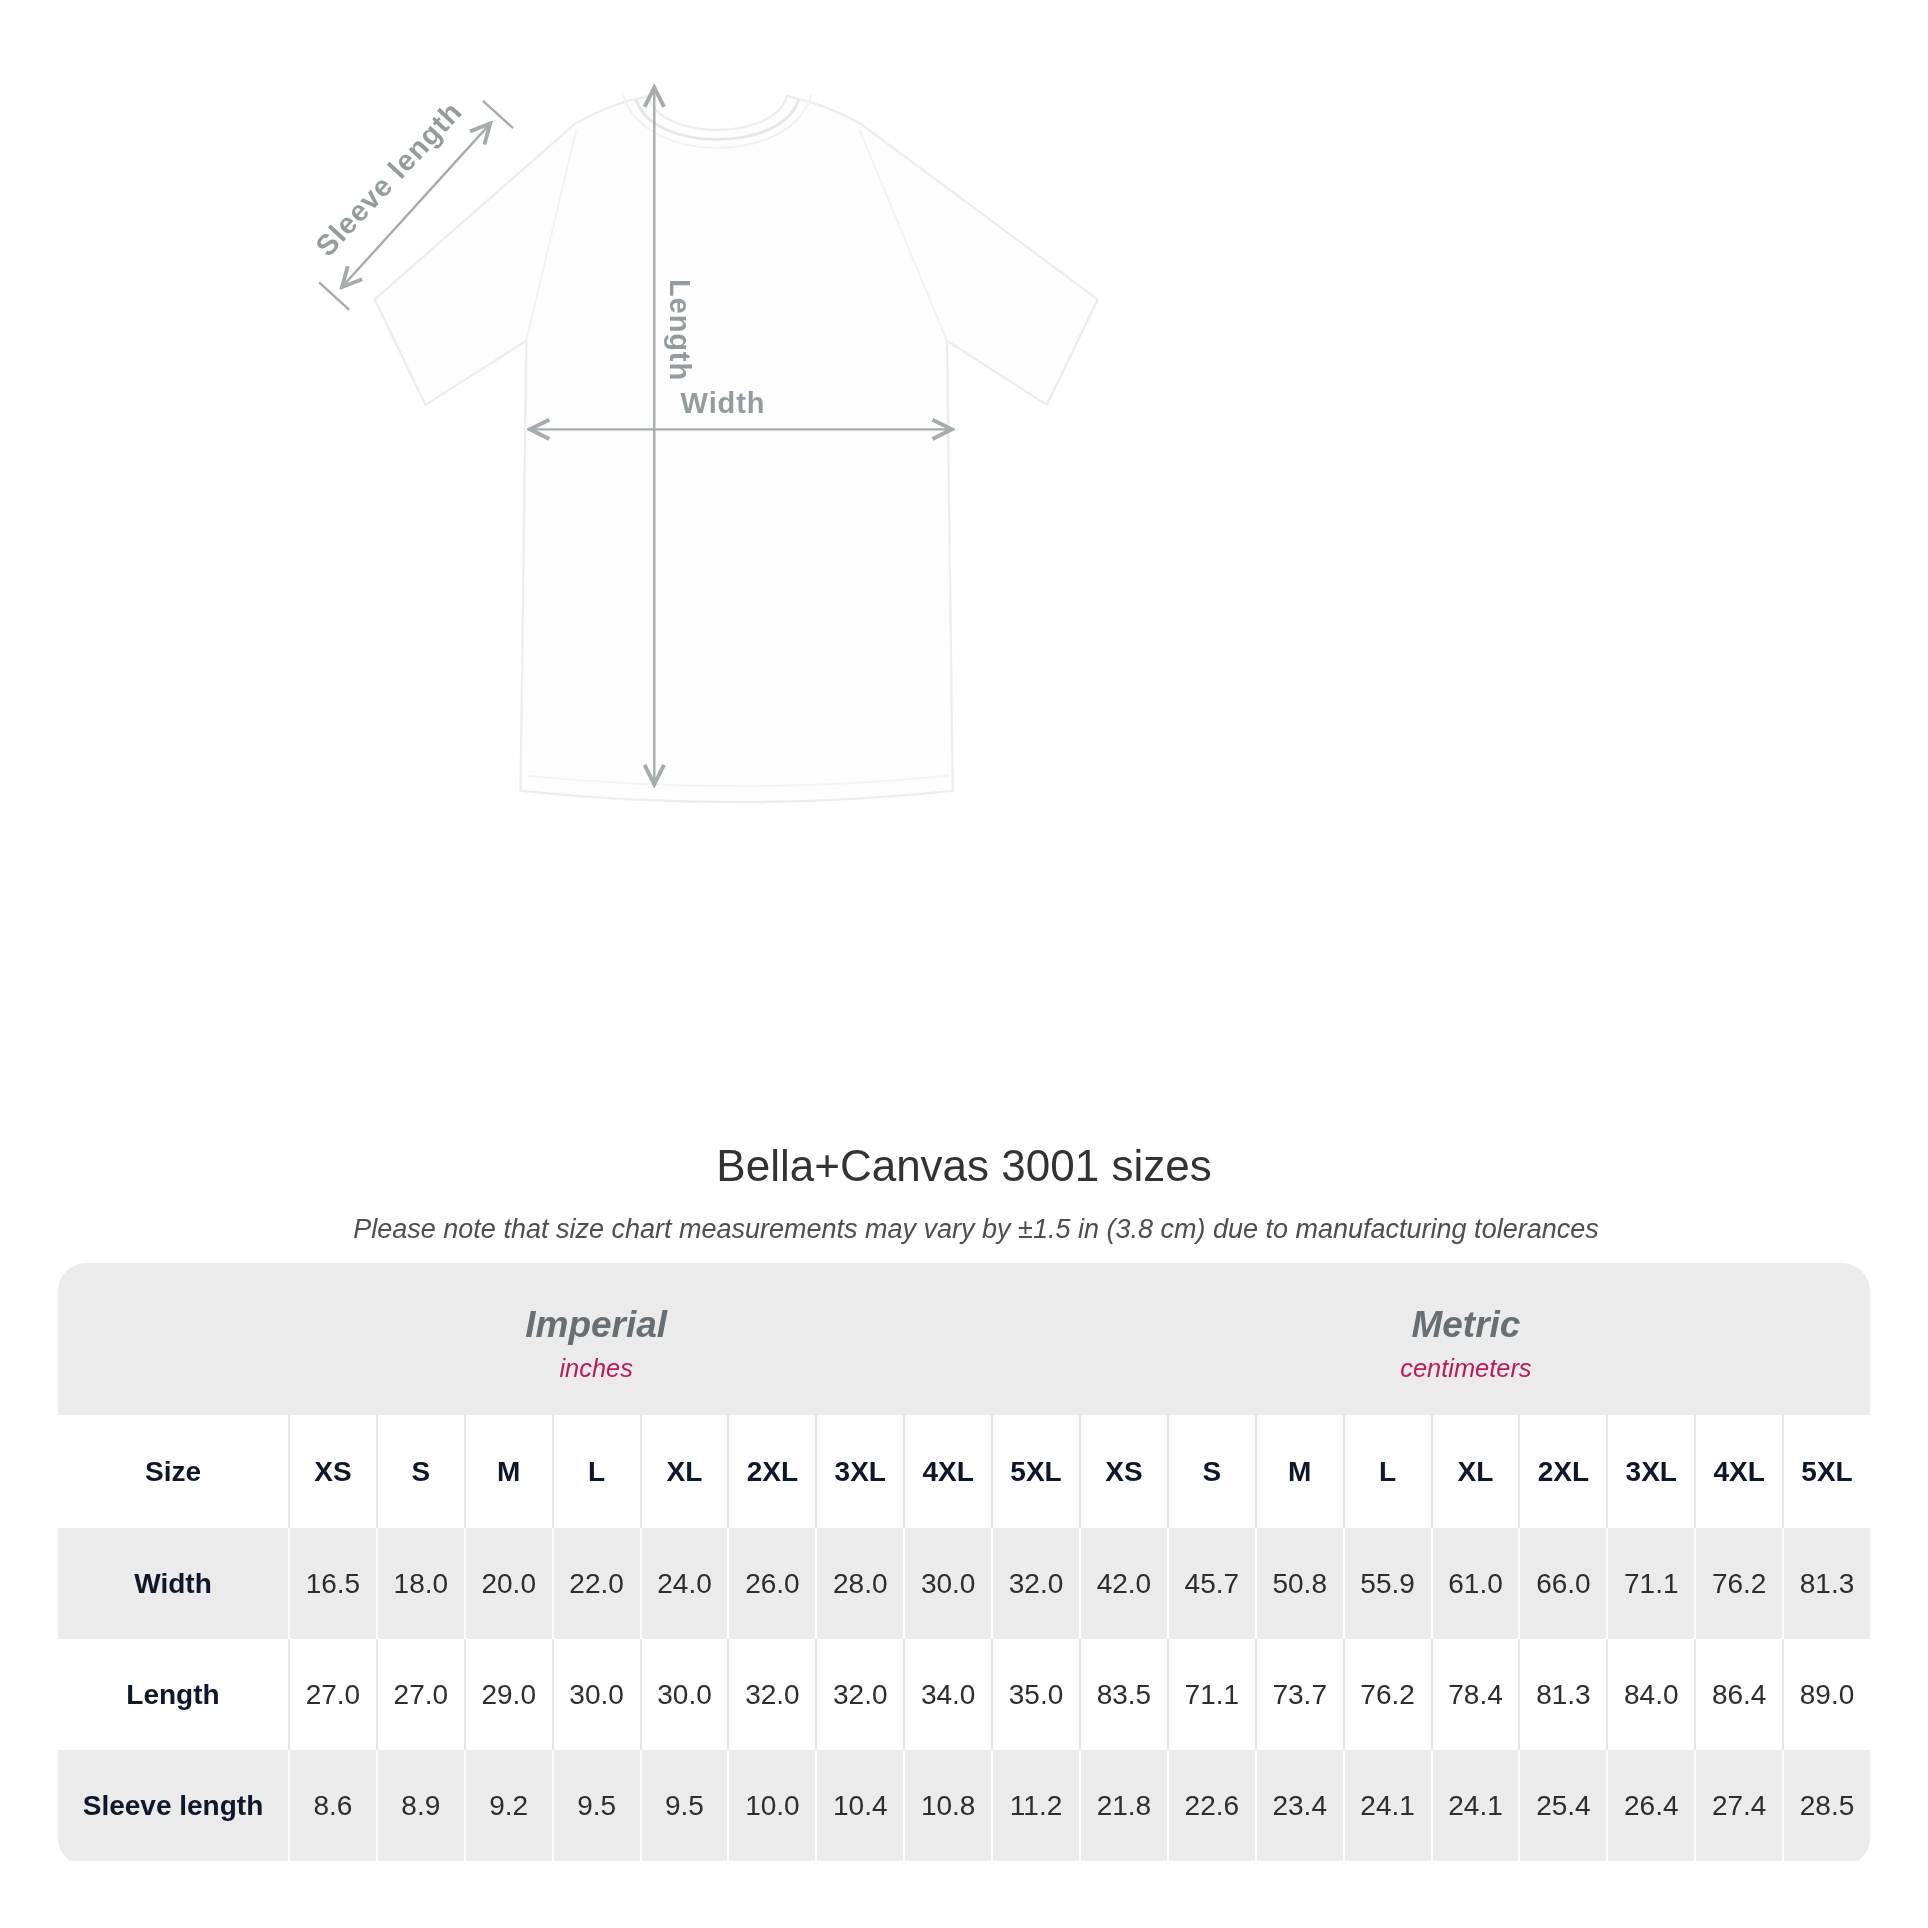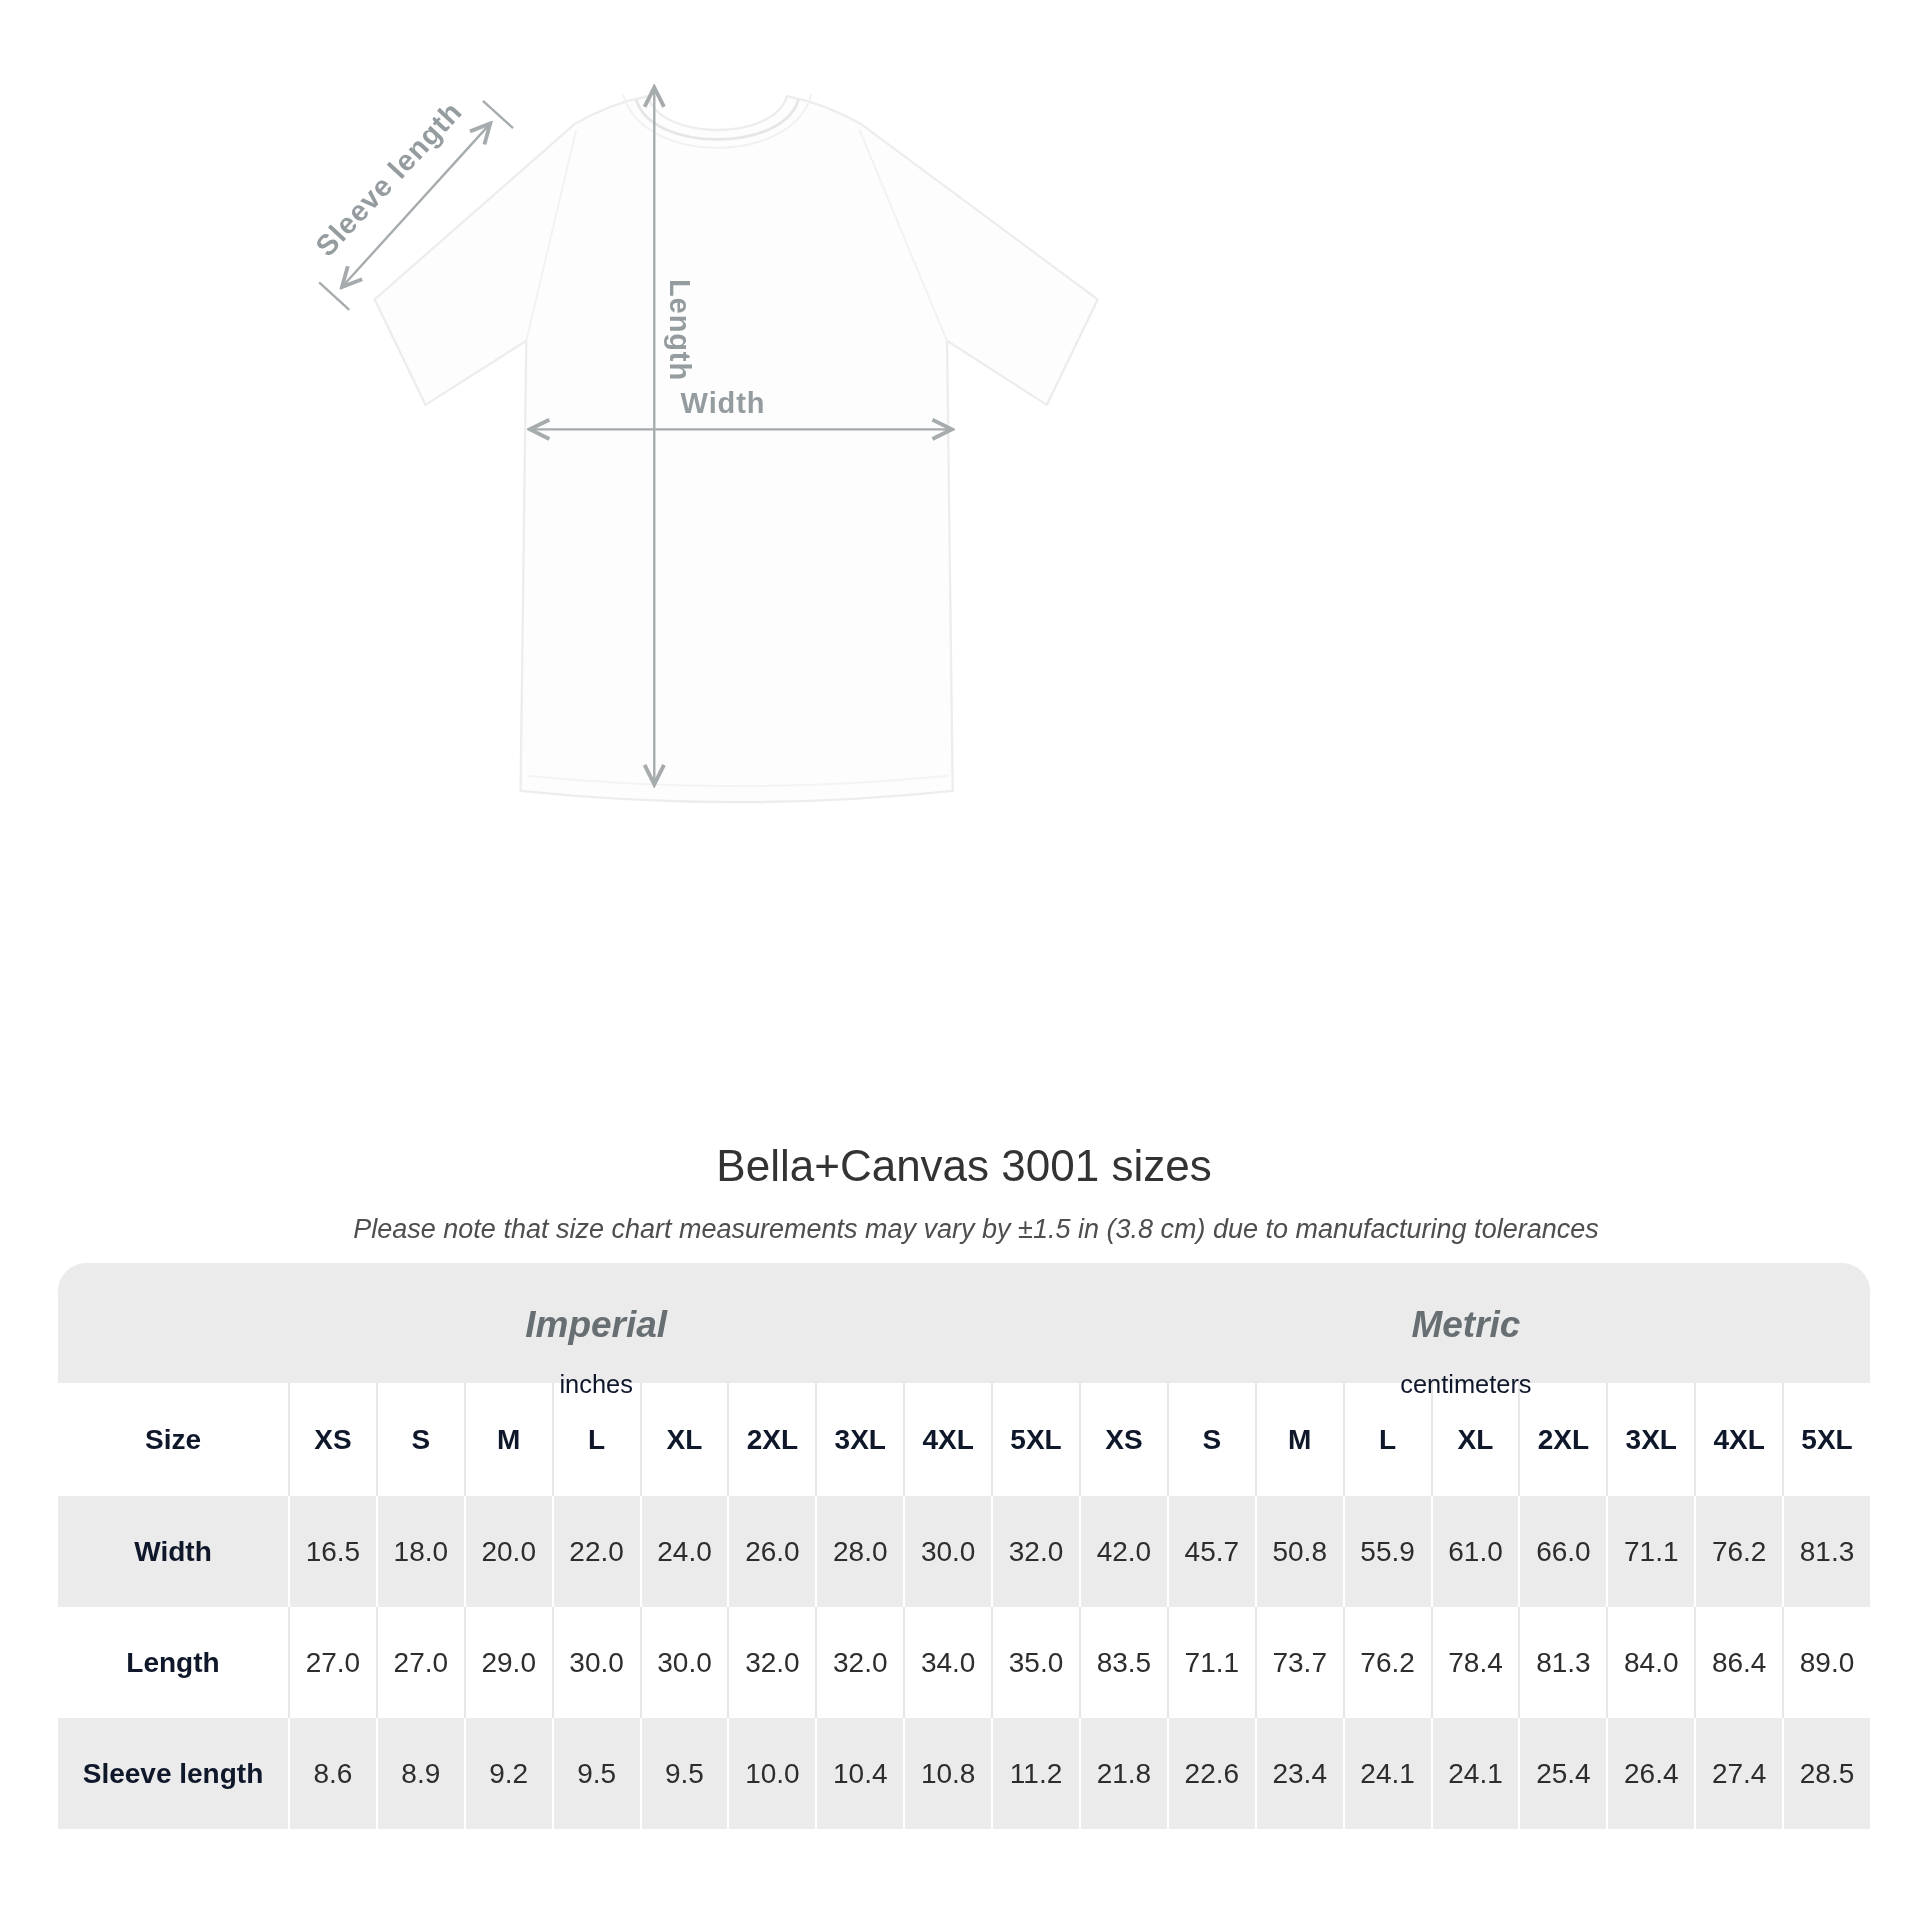--- a/index.html
+++ b/index.html
@@ -20,26 +20,26 @@
   .lbl-width{left:723px;top:420px;transform:translate(-50%,-100%);}
   
   .heading{position:absolute;left:0;top:1141px;width:1928px;text-align:center;}
   .title{font-size:44px;font-weight:400;color:#333333;margin:0;}
   .subtitle{font-size:27px;font-style:italic;color:#4e4e4e;margin:22.6px 0 0 0;padding-left:24px;}
   
   .sizetable{
     position:absolute;left:58px;top:1263px;width:1812px;height:603px;
     border-radius:28px;overflow:hidden;background:#ffffff;
   }
-  .band{position:relative;width:100%;height:120px;background:#ebebeb;}
+  .band{position:relative;width:100%;height:152px;background:#ebebeb;}
   .band-group{position:absolute;top:41px;transform:translateX(-50%);text-align:center;}
   .band-imperial{left:29.7%;}
   .band-metric{left:77.7%;}
   .band-title{font-size:37px;font-weight:700;font-style:italic;color:#686f73;}
-  .band-sub{font-size:25.4px;color:#0f172a;margin-top:24px;}
+  .band-sub{font-size:25.4px;font-style:italic;color:#be185d;margin-top:8px;}
   .grid{
     display:grid;width:100%;height:446px;
     grid-template-columns:230px repeat(18,1fr);
     grid-template-rows:113px 111px 111px 111px;
   }
   .cell{
     display:flex;align-items:center;justify-content:center;
     font-size:28px;color:#2d2d2d;background:#ffffff;
   }
   .cell.g{background:#ebebeb;}

